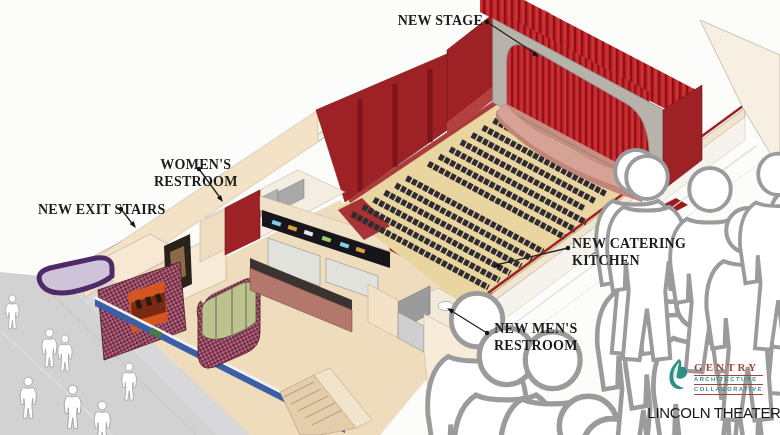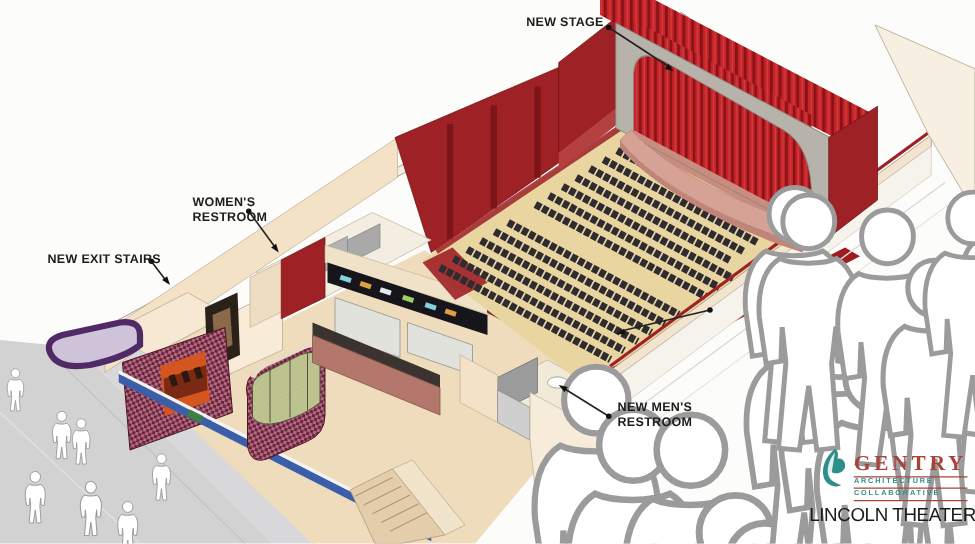--- a/index.html
+++ b/index.html
@@ -2,29 +2,29 @@
 <html style="--wall_red: #9e2126; --curtain_red: #c4232a; --curtain_dark: #871317; --seat_dark: #2e2b31; --floor_tan: #e9d5a0; --lobby_floor: #eedcbd; --stage_pink: #d6a296; --checker_maroon: #6b2038; --checker_pink: #b06f85; --canopy_purple: #4f2a66; --marquee_blue: #3b5ea9; --sidewalk_gray: #d2d2d2; --cream_wall: #f3e2c6; --logo_teal: #2f8e8a; --logo_red: #a8433a; --label_ink: #1c1c1c;"><head>
 <meta charset="utf-8">
 <style>
   html,body{margin:0;padding:0;background:#ffffff;}
   #canvas{
     position:relative;width:780px;height:435px;overflow:hidden;
     background:#fcfcfa;font-family:"Liberation Sans",sans-serif;
   }
   #scene{position:absolute;left:0;top:0;}
   .anno{
-    position:absolute;font-size:10px;font-weight:bold;letter-spacing:.25px;
-    color:var(--label_ink,#1c1c1c);line-height:1.18;white-space:nowrap;
+    position:absolute;font-size:14px;font-weight:bold;letter-spacing:.25px;
+    color:var(--label_ink,#1c1c1c);line-height:1.18;white-space:nowrap;font-family:Liberation Serif, serif;
   }
   .anno.right{text-align:right;}
   #logo-block{position:absolute;left:642px;top:358px;width:146px;}
   .logo-row{display:flex;align-items:flex-start;justify-content:center;gap:3px;}
   .logo-text-col{display:flex;flex-direction:column;}
   .firm-name{
-    font-family:"Liberation Serif",serif;font-weight:bold;font-size:17px;
+    font-family:"Liberation Serif",serif;font-weight:bold;font-size:11px;
     letter-spacing:3.1px;color:var(--logo_red,#a8433a);line-height:1;margin-top:4px;
   }
   .logo-rule{border:0;border-top:1px solid var(--logo_red,#a8433a);margin:1.5px 0 0 0;width:100%;}
   .tagline{
     font-size:5.8px;font-weight:bold;letter-spacing:1.5px;
     color:var(--logo_teal,#2f8e8a);line-height:1;margin-top:1.5px;
   }
   #project-title{
     position:absolute;left:640px;top:404px;width:148px;text-align:center;
     font-size:15px;letter-spacing:-0.3px;color:#1a1a1a;font-weight:500;
@@ -266,29 +266,33 @@
     <line x1="487" y1="333" x2="450" y2="310"></line>
     <circle cx="487" cy="333" r="2.2" stroke="none"></circle>
     <polygon points="447,308 454.2,309.6 451.6,313.8" stroke="none"></polygon>
   </g>
 </svg>
 
 <div class="anno right" style="right:297px;top:13px;">
   <span>NEW STAGE</span>
 </div>
 
-<div class="anno" style="left:154px;top:157px;">
+<div class="anno" style="left:154px;top:157px;text-align:center;">
   <div>WOMEN'S</div>
   <div>RESTROOM</div>
 </div>
 
 <div class="anno" style="left:38px;top:202px;">
   <span>NEW EXIT STAIRS</span>
 </div>
 
+<div class="anno" style="left:572px;top:236px;">
+  <div>NEW CATERING</div>
+  <div>KITCHEN</div>
+</div>
 
 <div class="anno" style="left:494px;top:321px;text-align:center;">
   <div>NEW MEN'S</div>
   <div>RESTROOM</div>
 </div>
 
 <div id="logo-block">
   <div class="logo-row">
     <svg width="24" height="34" viewBox="0 0 24 34">
       <path d="M12,1 C4,8 1,16 3,24 C5,30 12,33 17,30 C10,28 7,24 8,19 C12,22 18,21 20,16 C21,12 18,8 14,9 C15,5 14,2 12,1 Z" fill="var(--logo_teal,#2f8e8a)"></path>

